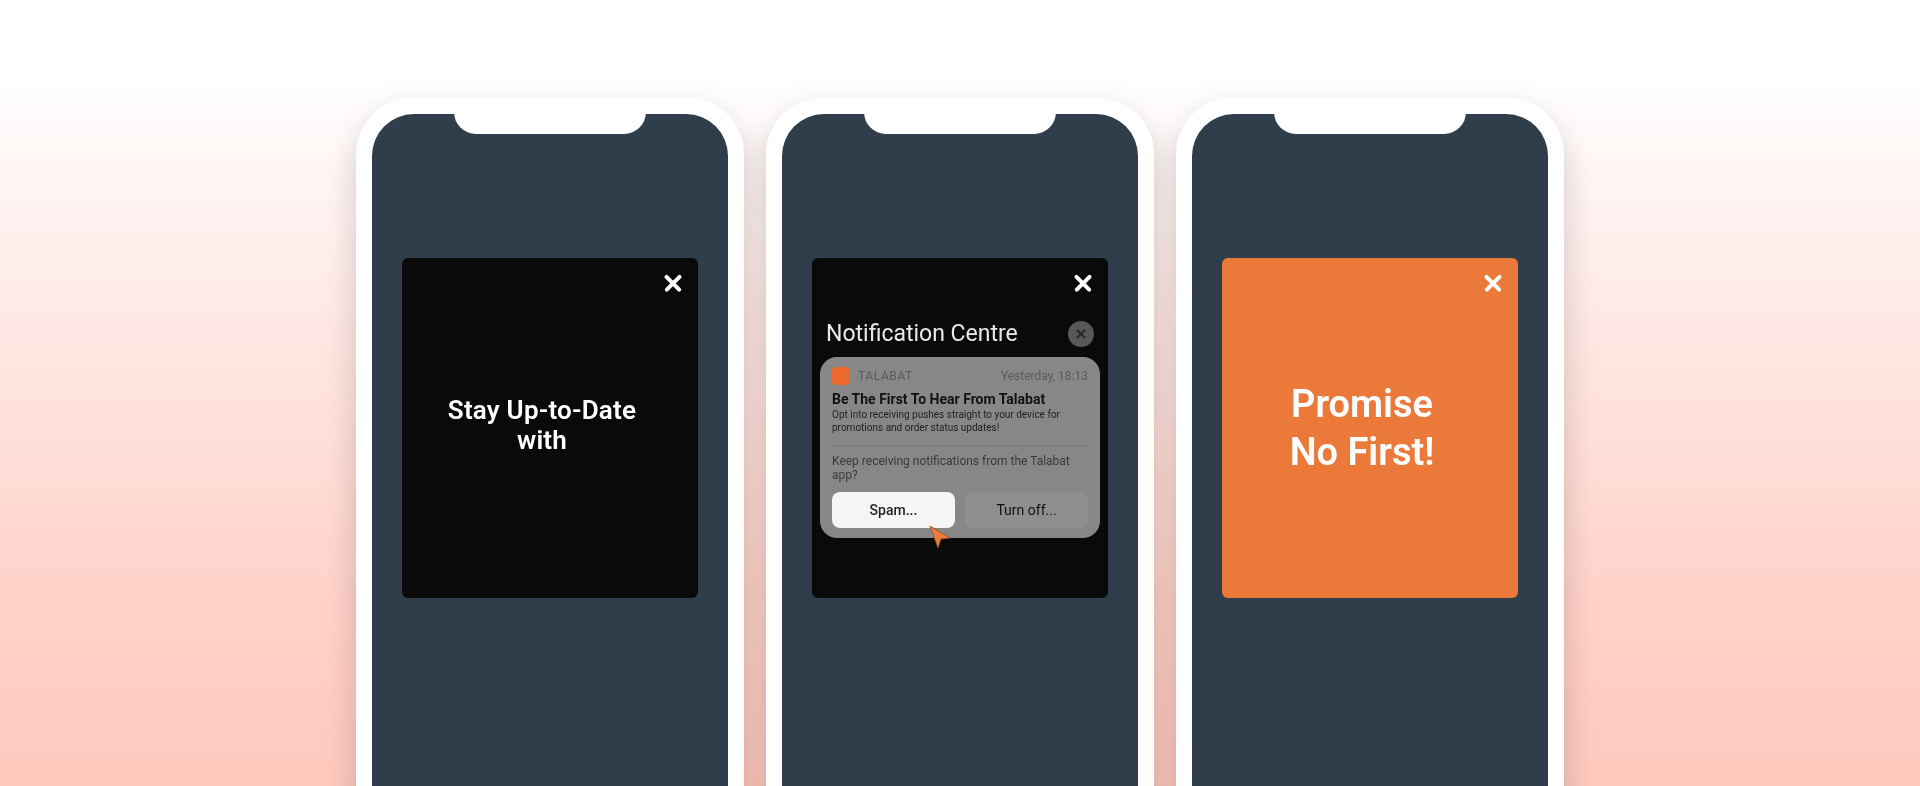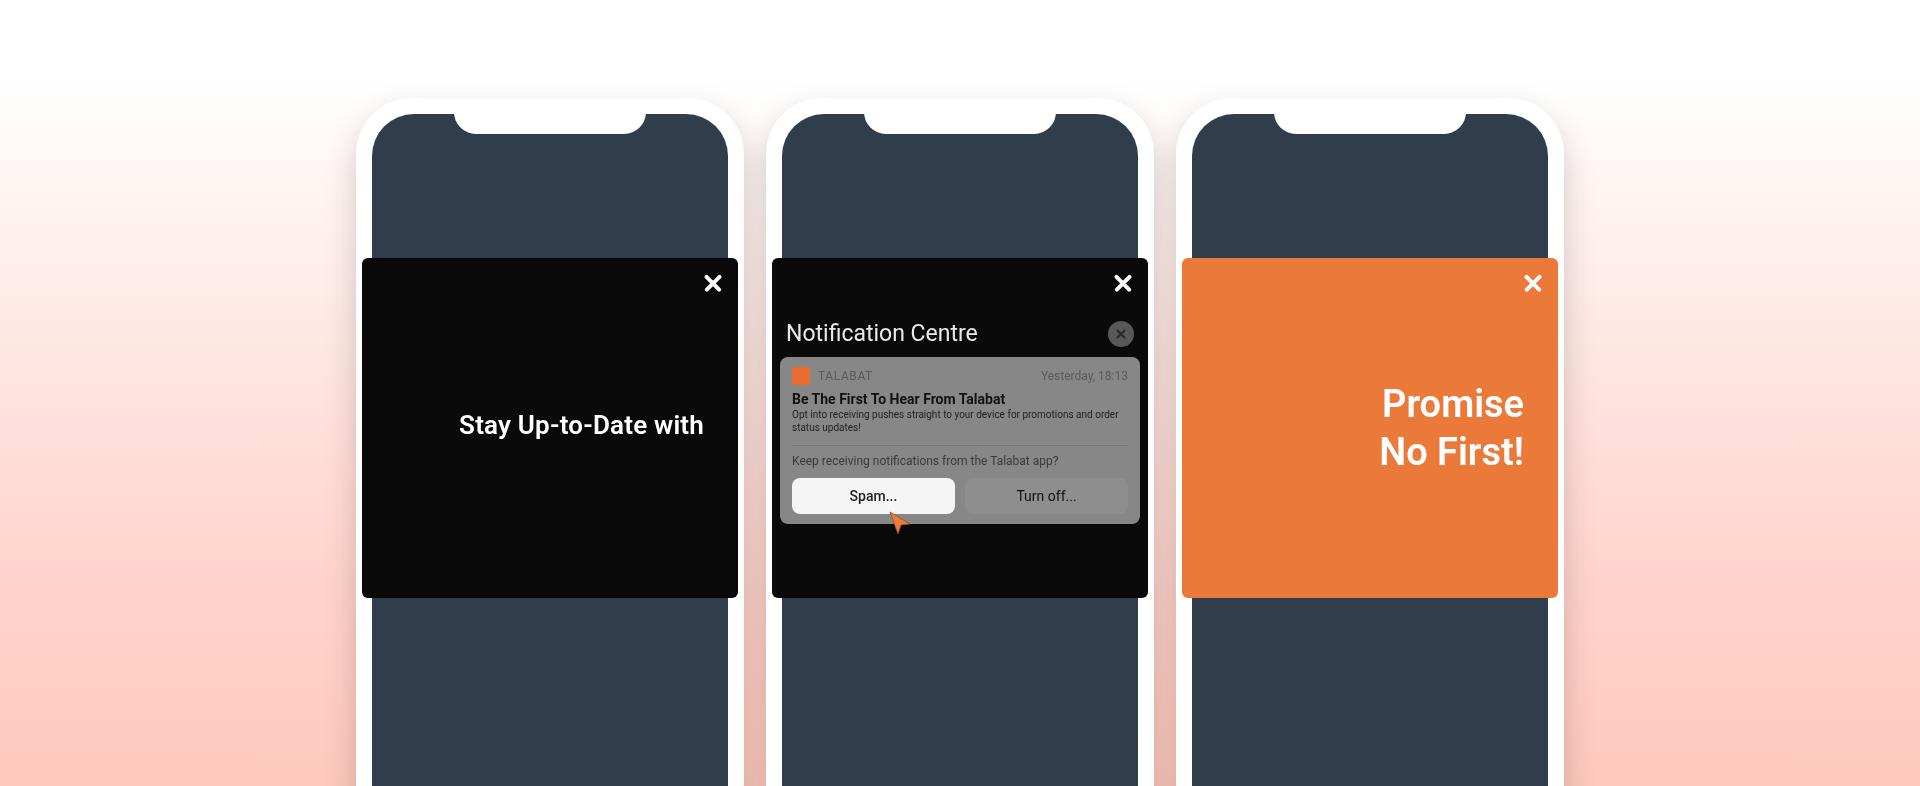--- a/index.html
+++ b/index.html
@@ -56,21 +56,21 @@
     height: 28px;
     background: radial-gradient(circle at 100% 100%, transparent 27px, #ffffff 28px);
   }
 
   
   .card {
     position: absolute;
     left: 50%;
     transform: translateX(-50%);
     top: 144px;
-    width: 376px;
+    width: 296px;
     height: 340px;
     border-radius: 6px;
     background: #0a0a0a;
     color: #fff;
   }
   .card.orange {
     background: #eb7a3a;
   }
   .close-x {
     position: absolute;
@@ -90,21 +90,21 @@
     transform-origin: center;
   }
   .close-x::before { transform: translate(-50%,-50%) rotate(45deg); }
   .close-x::after  { transform: translate(-50%,-50%) rotate(-45deg); }
 
   .card-text {
     position: absolute;
     left: 0; right: 16px;
     top: 50%;
     transform: translateY(-50%);
-    text-align: right;
+    text-align: center;
     padding: 0 18px;
   }
   .line-small {
     font-size: 26px;
     font-weight: 600;
     letter-spacing: 0.2px;
     margin-bottom: 6px;
   }
   .line-big {
     font-size: 42px;
@@ -152,21 +152,21 @@
     left:50%; top:50%;
     width:12px; height:2px;
     background:#2a2a2a;
     border-radius:1px;
   }
   .nc-close::before{ transform:translate(-50%,-50%) rotate(45deg);}
   .nc-close::after { transform:translate(-50%,-50%) rotate(-45deg);}
 
   .nc-card {
     background: rgba(200,200,200,0.66);
-    border-radius: 8px;
+    border-radius: 17px;
     padding: 10px 12px 10px 12px;
     color: #222;
     backdrop-filter: blur(2px);
   }
   .nc-app-row {
     display:flex;
     align-items:center;
     gap:8px;
     margin-bottom:6px;
   }

